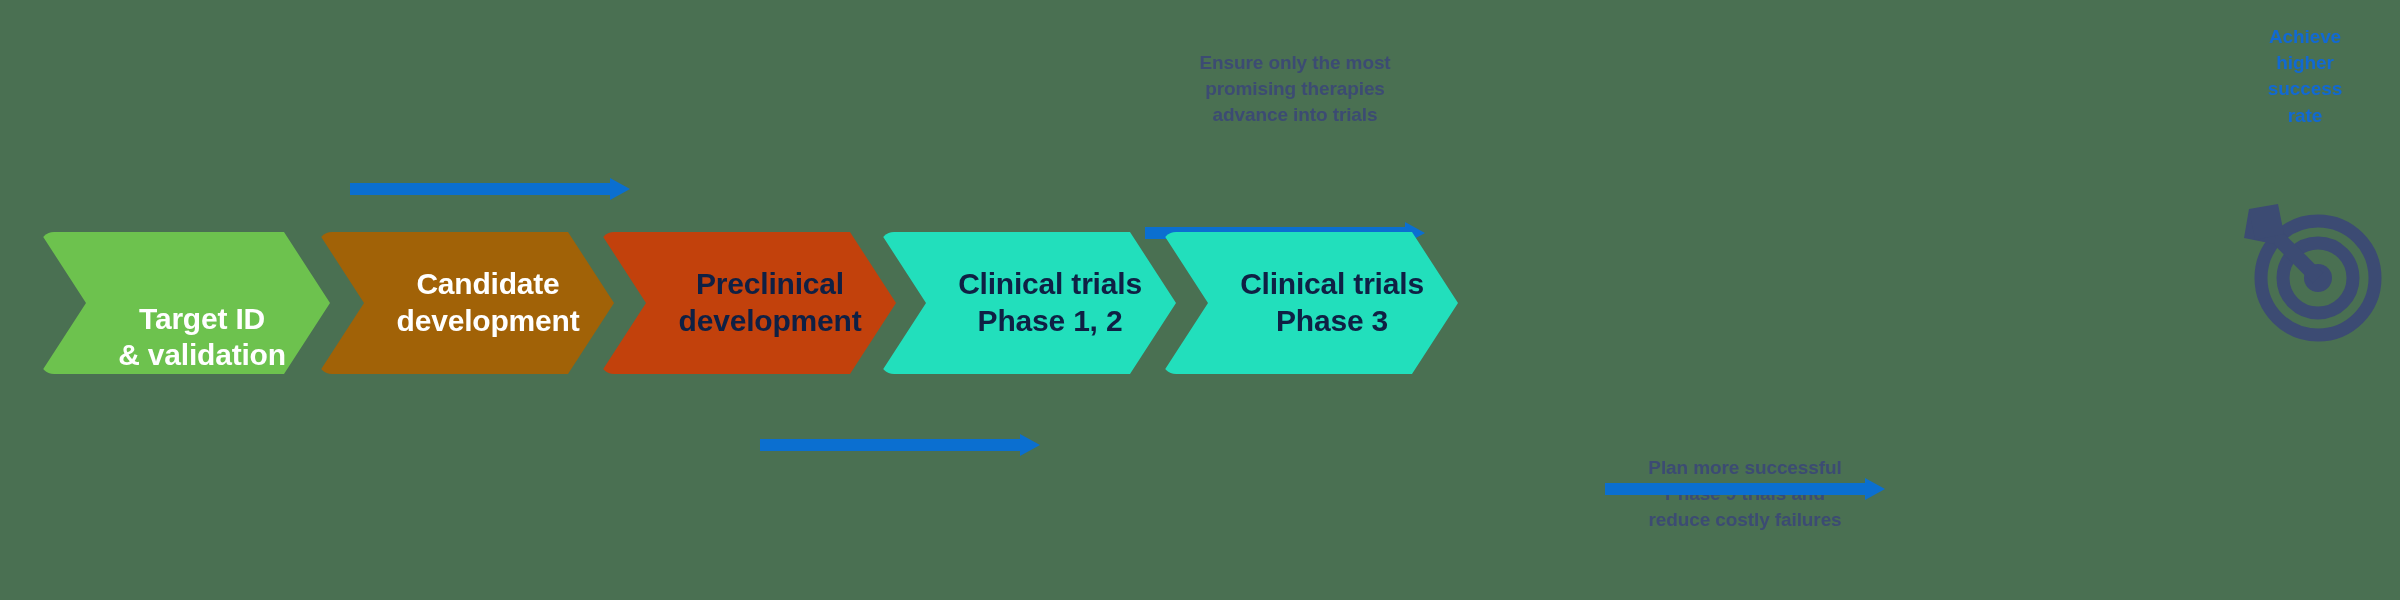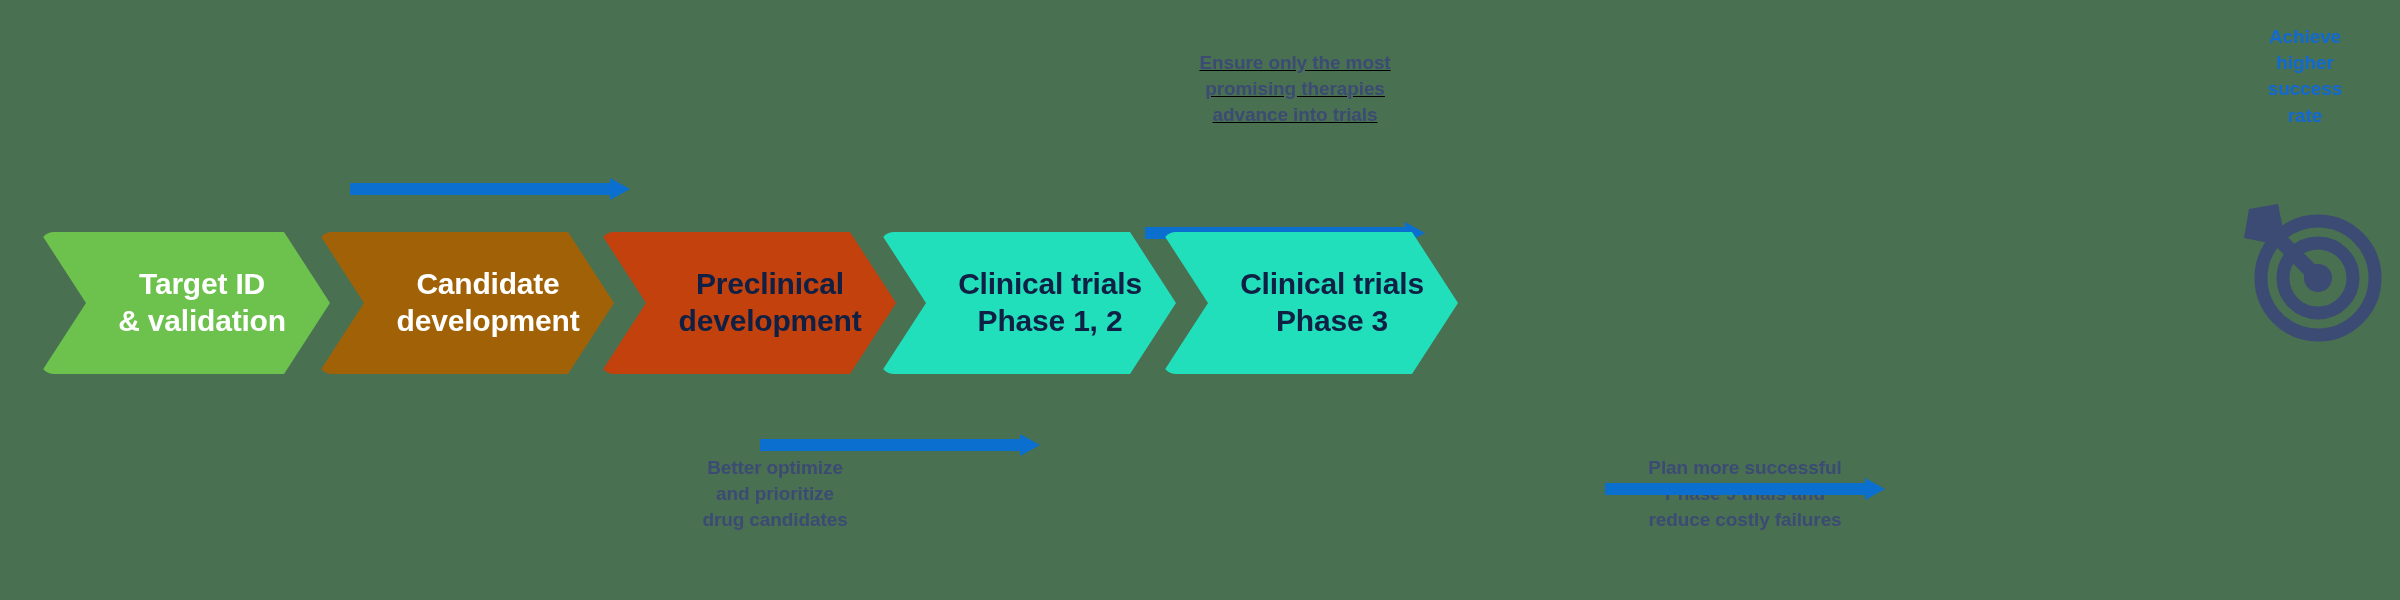--- a/index.html
+++ b/index.html
@@ -103,21 +103,21 @@
     top: 24px;
     width: 190px;
   }
 </style>
 </head>
 <body>
 
 <div id="stage">
 
   <div class="pipeline" id="pipeline">
-      <div class="chev first" style="left: 40px; width: 290px; background: rgb(109, 194, 78); z-index: 10; clip-path: polygon(0% 0%, 84.138% 0%, 100% 50%, 84.138% 100%, 0% 100%, 15.862% 50%); border-radius: 14px;">
+      <div class="chev first" style="left: 40px; width: 290px; background: rgb(109, 194, 78); z-index: 10; clip-path: polygon(0% 0%, 84.138% 0%, 100% 50%, 84.138% 100%, 0% 100%, 15.862% 50%); border-radius: 14px; align-items: flex-end;">
         <div class="chev-label" style="color: rgb(255, 255, 255);">Target ID
 &amp; validation</div>
       </div>
       <div class="chev" style="left: 318px; width: 296px; background: #a16207; z-index: 9; clip-path: polygon(0% 0%, 84.459% 0%, 100% 50%, 84.459% 100%, 0% 100%, 15.541% 50%); border-radius: 14px;">
         <div class="chev-label" style="color: rgb(255, 255, 255);">Candidate
 development</div>
       </div>
       <div class="chev" style="left: 600px; width: 296px; background: #c2410c; z-index: 8; clip-path: polygon(0% 0%, 84.459% 0%, 100% 50%, 84.459% 100%, 0% 100%, 15.541% 50%); border-radius: 14px;">
         <div class="chev-label" style="color: rgb(15, 32, 68);">Preclinical
 development</div>
@@ -130,30 +130,25 @@
         <div class="chev-label" style="color: rgb(15, 32, 68);">Clinical trials
 Phase 3</div>
       </div>
     </div>
 
   <div id="annotations">
       <div class="ann arrowbar" style="left: 350px; top: 178px; width: 280px;">
         <div class="shaft" style="width: 260px; background: rgb(11, 111, 208);"></div>
         <div class="head" style="left: 260px; border-left-color: rgb(11, 111, 208);"></div>
       </div>
-      <div class="ann" style="left: 610px; top: 455px; width: 330px;">
-        <div class="ann-text">Better optimize
-and prioritize
-drug candidates</div>
-      </div>
       <div class="ann arrowbar" style="left: 760px; top: 412px; width: 280px;">
         <div class="shaft" style="width: 260px; background: rgb(11, 111, 208);"></div>
         <div class="head" style="left: 260px; border-left-color: rgb(11, 111, 208);"></div>
       </div>
-      <div class="ann" style="left: 1140px; top: 50px; width: 310px; text-decoration: underline;">
+      <div class="ann" style="left: 1140px; top: 50px; width: 310px;">
         <div class="ann-text">Ensure only the most
 promising therapies
 advance into trials</div>
       </div>
       <div class="ann arrowbar" style="left: 1145px; top: 178px; width: 280px;">
         <div class="shaft" style="width: 260px; background: rgb(11, 111, 208);"></div>
         <div class="head" style="left: 260px; border-left-color: rgb(11, 111, 208);"></div>
       </div>
       <div class="ann" style="left: 1580px; top: 455px; width: 330px;">
         <div class="ann-text">Plan more successful

